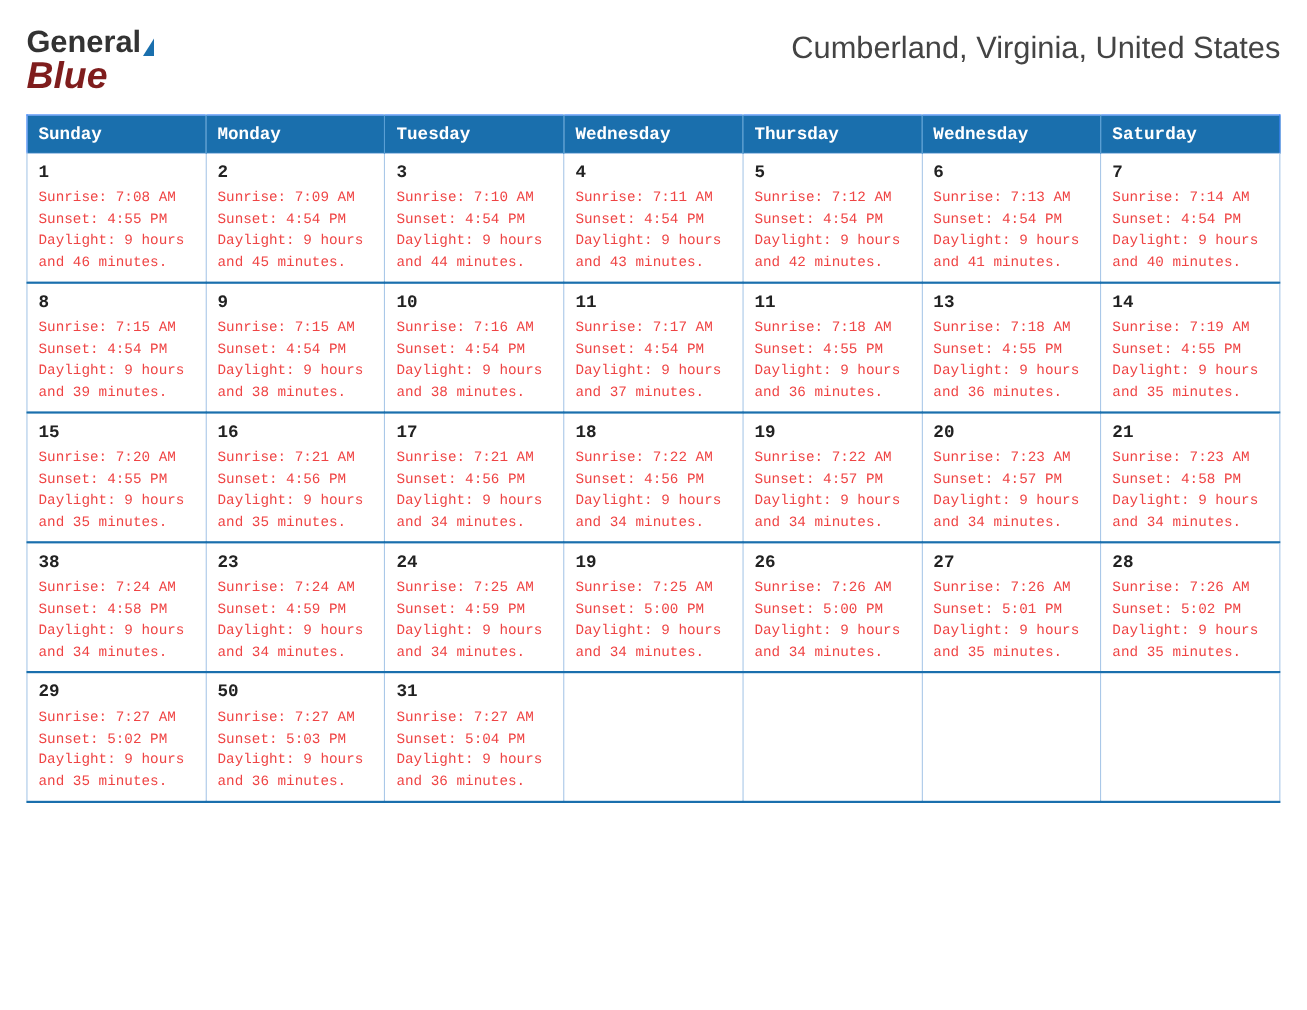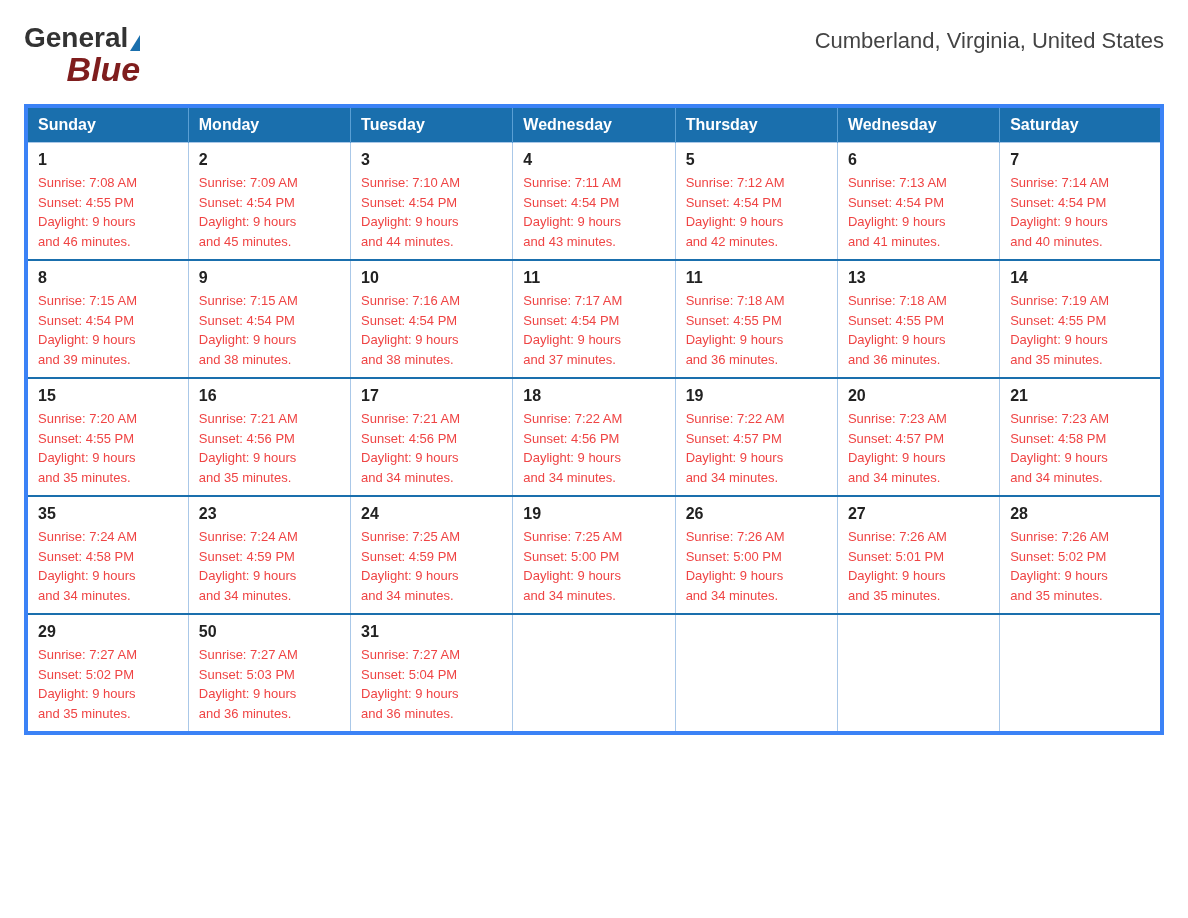--- a/index.html
+++ b/index.html
@@ -12,21 +12,21 @@
     }
     .header {
       display: flex;
       justify-content: space-between;
       align-items: flex-start;
       margin-bottom: 18px;
     }
     .logo {
       display: flex;
       flex-direction: column;
-      align-items: flex-end;
+      align-items: flex-start;
     }
     .logo-general {
       font-size: 28px;
       font-weight: bold;
       color: #333;
       line-height: 1;
     }
     .logo-blue {
       font-size: 34px;
       font-weight: bold;
@@ -46,29 +46,30 @@
     .title-block {
       text-align: right;
     }
     .title-block h1 {
       font-size: 52px;
       font-weight: bold;
       color: #222;
       line-height: 1.1;
     }
     .title-block h2 {
-      font-size: 22px;
+      font-size: 28px;
       font-weight: normal;
       color: #444;
       margin-top: 4px;
     }
     .calendar {
       width: 100%;
       border-collapse: collapse;
-      border: 4px solid #3b82f6;
+      border: 1px solid #3b82f6;
+      font-family: Liberation Mono, monospace;
     }
     .calendar thead tr th {
       background-color: #1a6fad;
       color: #fff;
       font-size: 16px;
       font-weight: bold;
       padding: 8px 10px;
       text-align: left;
       border-right: 1px solid #5a9fd4;
     }
@@ -323,21 +324,21 @@
           <div class="day-info">
             Sunrise: 7:23 AM<br>
             Sunset: 4:58 PM<br>
             Daylight: 9 hours<br>
             and 34 minutes.
           </div>
         </td>
       </tr>
       <tr>
         <td>
-          <span class="day-number">35</span>
+          <span class="day-number">38</span>
           <div class="day-info">
             Sunrise: 7:24 AM<br>
             Sunset: 4:58 PM<br>
             Daylight: 9 hours<br>
             and 34 minutes.
           </div>
         </td>
         <td>
           <span class="day-number">23</span>
           <div class="day-info">

